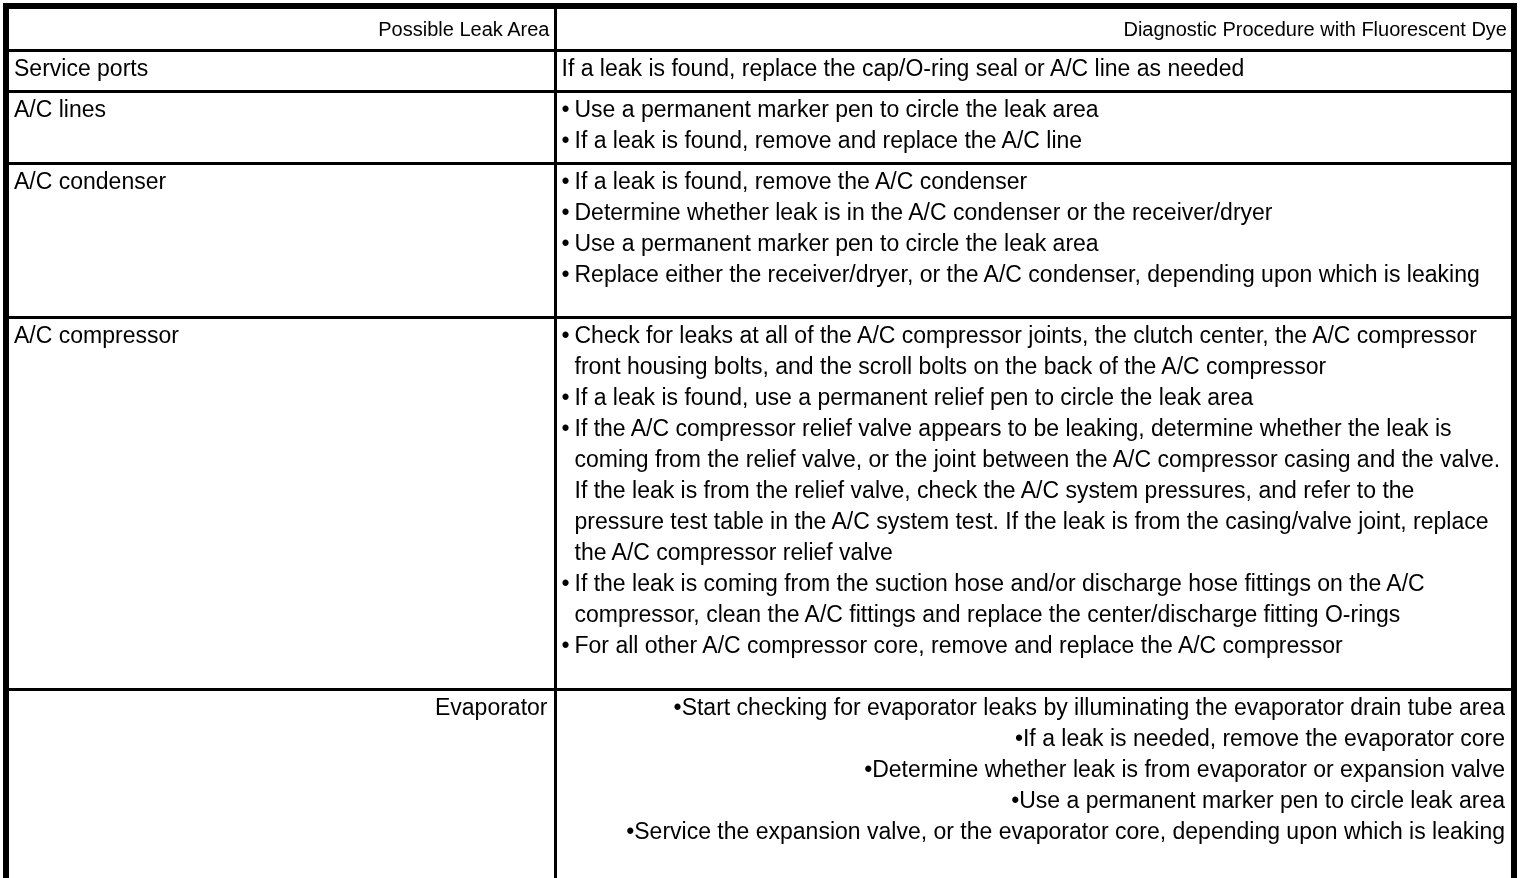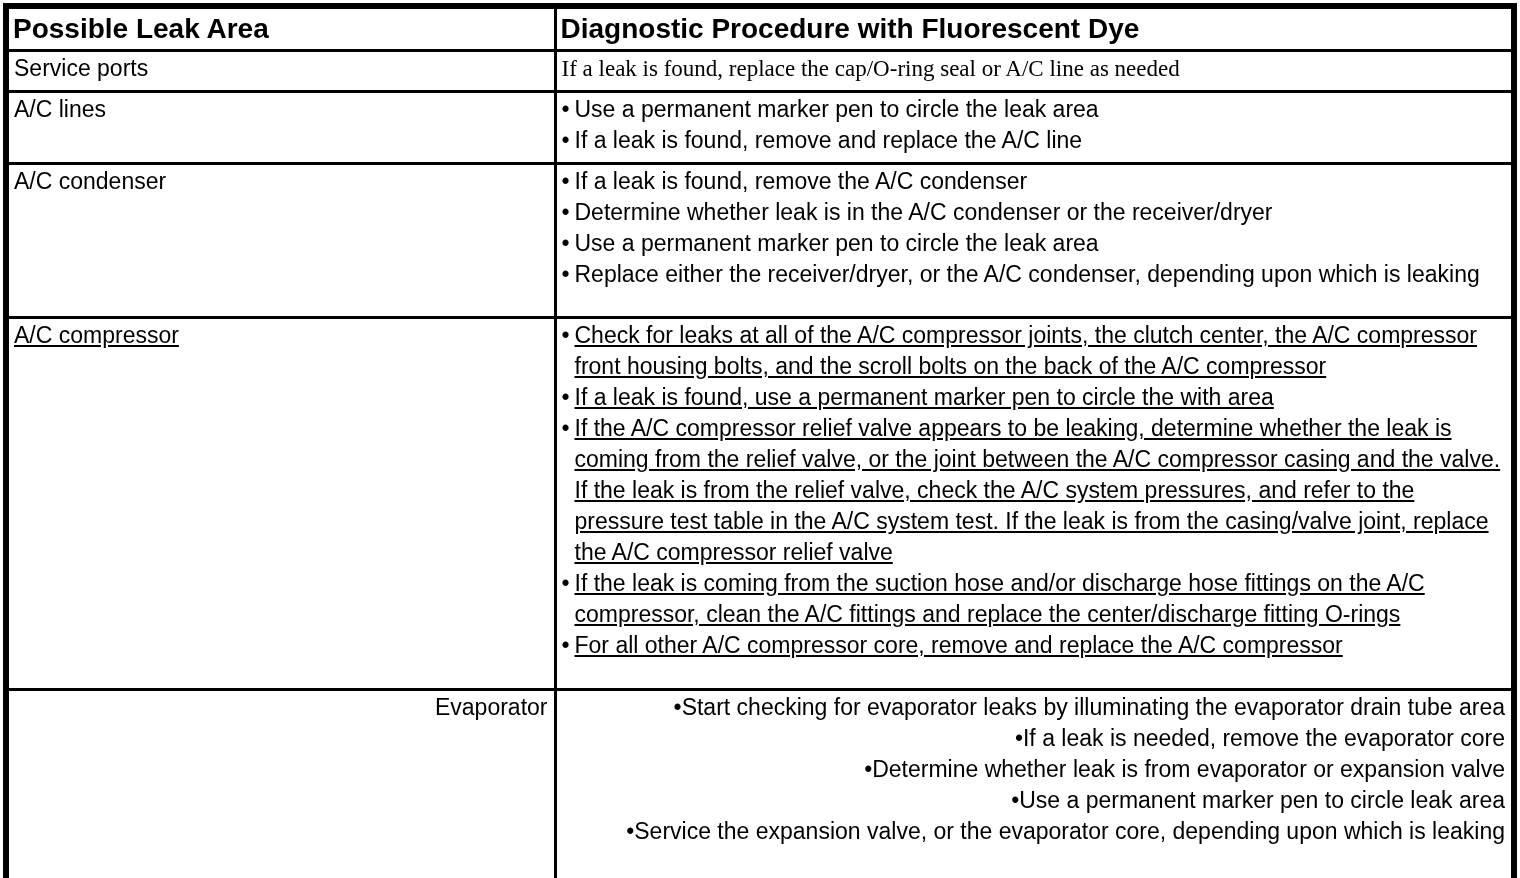--- a/index.html
+++ b/index.html
@@ -27,23 +27,23 @@
   }
   table.diag, table.diag th, table.diag td {
     border: 3px solid #000000;
   }
   table.diag {
     border-width: 6px;
   }
   col.c-area { width: 549px; }
   col.c-proc { width: auto; }
   th {
-    font-size: 28px;
-    font-weight: bold;
-    text-align: left;
+    font-size: 20px;
+    font-weight: normal;
+    text-align: right;
     vertical-align: middle;
     padding: 2px 4px;
     height: 36px;
   }
   td {
     font-size: 23px;
     line-height: 31px;
     vertical-align: top;
     padding: 1px 6px 6px 5px;
     overflow: hidden;
@@ -55,27 +55,26 @@
     padding-left: 13px;
   }
   .proc::before {
     content: "\2022";
     display: inline-block;
     width: 13px;
     margin-left: -13px;
   }
   .plain {
     padding-left: 0;
-    font-family: Liberation Serif, serif;
   }
   
   tbody tr:nth-child(1) { height: 36px; }
   tbody tr:nth-child(2) { height: 68px; }
   tbody tr:nth-child(3) { height: 154px; }
-  tbody tr:nth-child(4) { height: 372px; text-decoration: underline; }
+  tbody tr:nth-child(4) { height: 372px; }
   tbody tr:nth-child(5) { height: 196px; text-align: right; }
 </style>
 </head>
 <body>
 
 <div class="page">
   <table class="diag">
     <colgroup>
       <col class="c-area">
       <col class="c-proc">
@@ -106,21 +105,21 @@
             <div class="proc">If a leak is found, remove the A/C condenser</div>
             <div class="proc">Determine whether leak is in the A/C condenser or the receiver/dryer</div>
             <div class="proc">Use a permanent marker pen to circle the leak area</div>
             <div class="proc">Replace either the receiver/dryer, or the A/C condenser, depending upon which is leaking</div>
           </td>
         </tr>
         <tr>
           <td class="area-cell">A/C compressor</td>
           <td class="proc-cell">
             <div class="proc">Check for leaks at all of the A/C compressor joints, the clutch center, the A/C compressor front housing bolts, and the scroll bolts on the back of the A/C compressor</div>
-            <div class="proc">If a leak is found, use a permanent marker pen to circle the with area</div>
+            <div class="proc">If a leak is found, use a permanent relief pen to circle the leak area</div>
             <div class="proc">If the A/C compressor relief valve appears to be leaking, determine whether the leak is coming from the relief valve, or the joint between the A/C compressor casing and the valve. If the leak is from the relief valve, check the A/C system pressures, and refer to the pressure test table in the A/C system test. If the leak is from the casing/valve joint, replace the A/C compressor relief valve</div>
             <div class="proc">If the leak is coming from the suction hose and/or discharge hose fittings on the A/C compressor, clean the A/C fittings and replace the center/discharge fitting O-rings</div>
             <div class="proc">For all other A/C compressor core, remove and replace the A/C compressor</div>
           </td>
         </tr>
         <tr>
           <td class="area-cell">Evaporator</td>
           <td class="proc-cell">
             <div class="proc">Start checking for evaporator leaks by illuminating the evaporator drain tube area</div>
             <div class="proc">If a leak is needed, remove the evaporator core</div>

